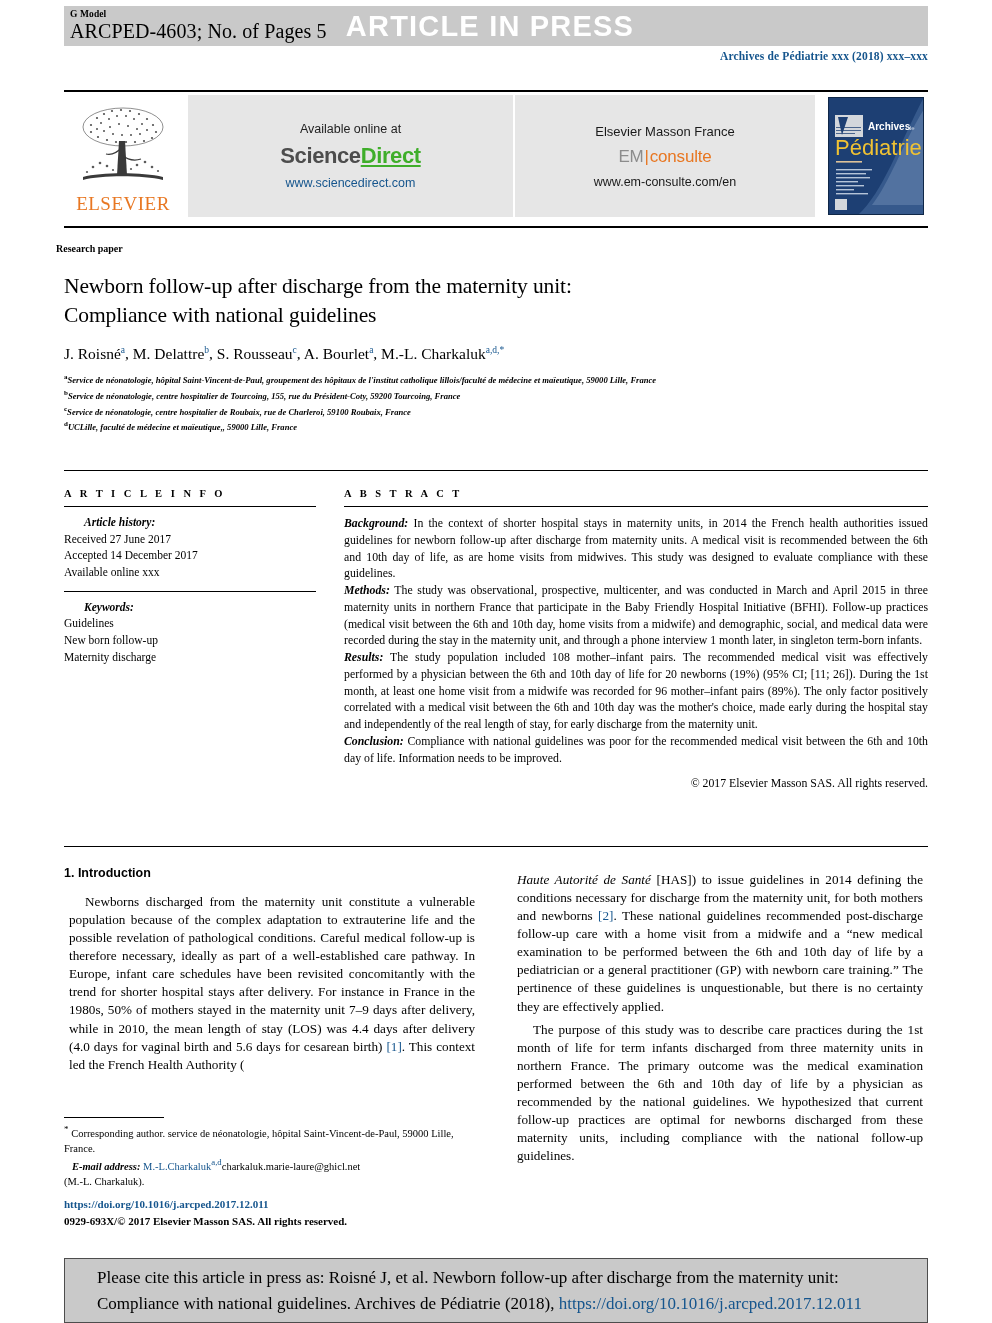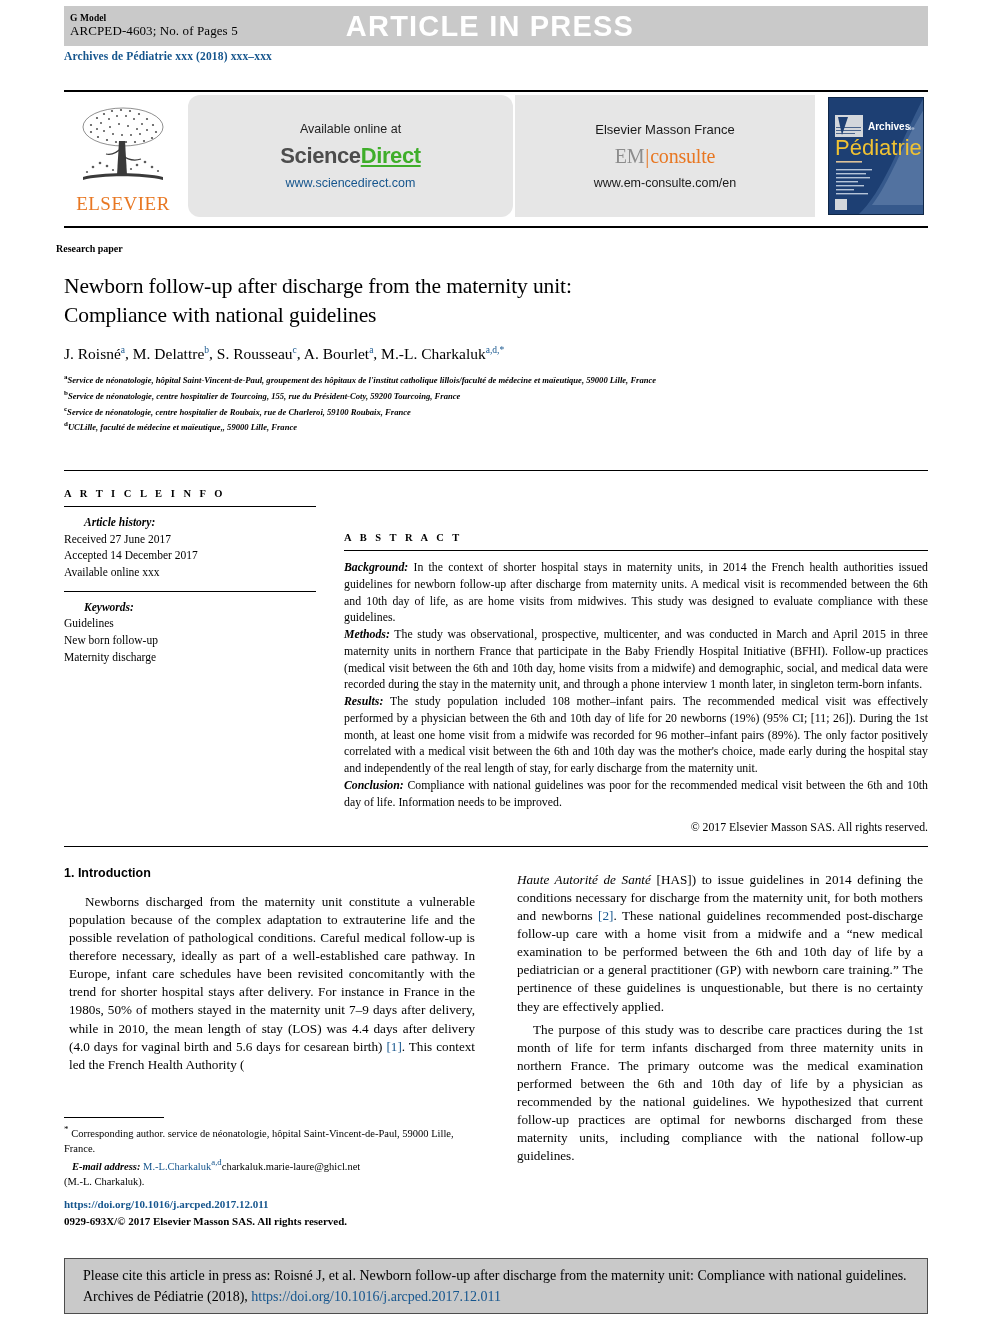--- a/index.html
+++ b/index.html
@@ -29,41 +29,41 @@
     padding-left: 6px;
     line-height: 1.15;
     font-family: "Liberation Serif", serif;
   }
   .gmodel .gm-line1 {
     font-size: 9.5px;
     font-weight: bold;
     letter-spacing: .1px;
   }
   .gmodel .gm-line2 {
-    font-size: 13px;
+    font-size: 20px;
     letter-spacing: .1px;
     text-align: right;
   }
   .aip {
     position: absolute;
     left: 0; right: 12px;
     text-align: center;
     font-family: "Liberation Sans", sans-serif;
     font-weight: bold;
     font-size: 29px;
     letter-spacing: 1.2px;
     color: #ffffff;
   }
 
   
   .journal-line {
     position: absolute;
     left: 64px; top: 50px;
     width: 864px;
-    text-align: left;
+    text-align: right;
     font-family: "Liberation Serif", serif;
     font-weight: bold;
     font-size: 11.5px;
     color: #15558d;
     letter-spacing: .15px;
   }
 
   .rule-thick {
     position: absolute;
     left: 64px; width: 864px;
@@ -99,21 +99,20 @@
     margin-top: 0;
   }
   .sd-cell {
     flex: 1;
     background: #e6e6e6;
     display: flex;
     flex-direction: column;
     align-items: center;
     justify-content: center;
     margin-left: 6px;
-    border-radius: 12px;
   }
   .avail {
     font-family: "Liberation Sans", sans-serif;
     font-size: 12.5px;
     color: #222;
     margin-bottom: 7px;
   }
   .sd-logo {
     font-family: "Liberation Sans", sans-serif;
     font-weight: bold;
@@ -137,22 +136,22 @@
     justify-content: center;
     margin-left: 2px;
   }
   .em-title {
     font-family: "Liberation Sans", sans-serif;
     font-size: 13px;
     color: #1a1a1a;
     margin-bottom: 8px;
   }
   .em-logo {
-    font-family: Liberation Serif, serif;
-    font-size: 20px;
+    font-family: Liberation Sans, sans-serif;
+    font-size: 17px;
     letter-spacing: -.2px;
     display: flex;
     align-items: center;
     justify-content: center;
   }
   .em-logo .em { color: #8c8c8c; }
   .em-logo .bar {
     color: #e87722;
     margin: 0 1px;
     font-weight: 300;
@@ -220,21 +219,20 @@
   
   .info-col {
     position: absolute;
     left: 64px; top: 488px;
     width: 252px;
   }
   .abs-col {
     position: absolute;
     left: 344px; top: 488px;
     width: 584px;
-    margin-top: 44px;
   }
   .sechead {
     font-family: "Liberation Serif", serif;
     font-weight: bold;
     font-size: 10.5px;
     letter-spacing: 3px;
   }
   .hr-after {
     border-top: 1px solid #000;
     margin-top: 7px;
@@ -336,23 +334,23 @@
     width: 864px;
     min-height: 52px;
     background: #c9c9c9;
     border: 1px solid #4d4d4d;
     box-sizing: border-box;
     display: flex;
     align-items: center;
   }
   .cite-text {
     font-family: "Liberation Serif", serif;
-    font-size: 14px;
+    font-size: 17px;
     line-height: 1.5;
-    padding: 6px 18px;
+    padding: 6px 32px;
   }
   .cite-text .lnk { color: #15558d; }
 </style>
 </head>
 <body>
 
 <div class="top-banner">
   <div class="gmodel">
     <div class="gm-line1">G Model</div>
     <div class="gm-line2">ARCPED-4603; No. of Pages 5</div>

